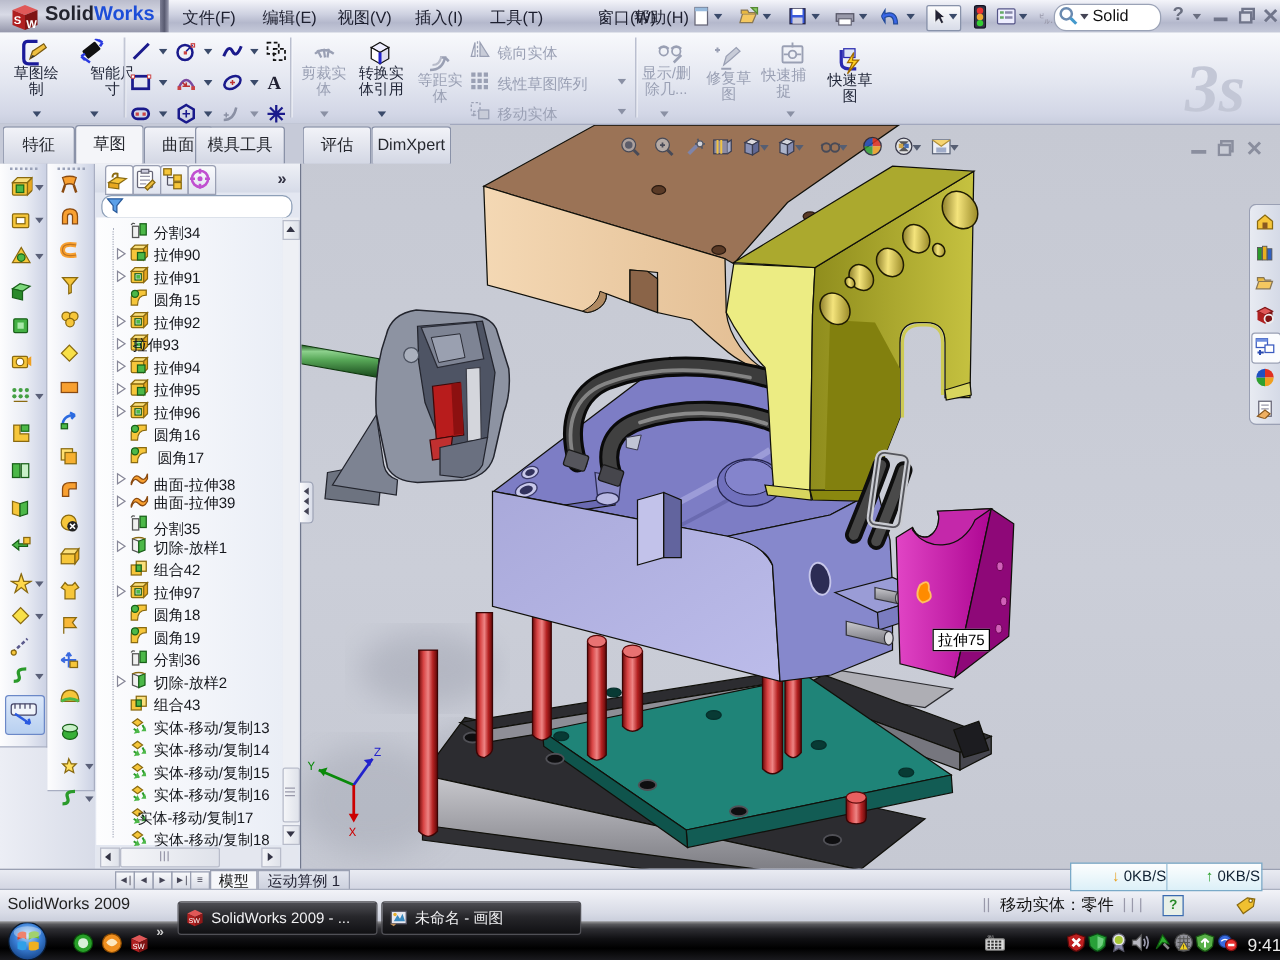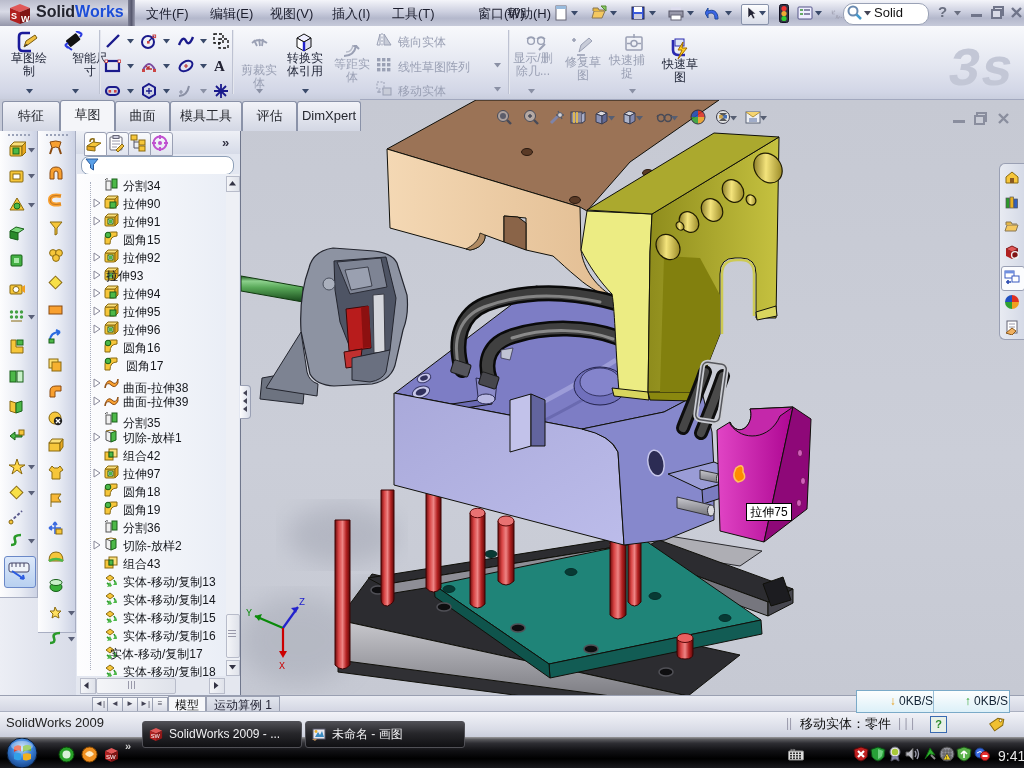--- a/index.html
+++ b/index.html
@@ -327,21 +327,21 @@
   </svg>
 <div class="abs" style="left:971px;top:14px;width:11px;height:3px;background:#70758a"></div>
 <svg class="abs" style="left:991px;top:6px" width="14" height="13" viewBox="0 0 14 13">
     <rect x="3" y="1" width="9" height="8" fill="none" stroke="#70758a" stroke-width="2"></rect>
     <rect x="1" y="4" width="9" height="8" fill="#d8dae6" stroke="#70758a" stroke-width="2"></rect>
   </svg>
 <svg class="abs" style="left:1010px;top:6px" width="13" height="13" viewBox="0 0 13 13">
     <path d="M2,2 L11,11 M11,2 L2,11" stroke="#70758a" stroke-width="2.4"></path>
   </svg>
 <div class="abs" id="toolbar"></div>
-<div class="abs t" style="left:948px;top:40px;font-size:54px;font-style:italic;font-weight:bold;color:#c3c7d6;font-family:Liberation Mono, monospace">3s</div>
+<div class="abs t" style="left:948px;top:40px;font-size:54px;font-style:italic;font-weight:bold;color:#c3c7d6;font-family:Liberation Serif, serif">3s</div>
 <svg class="abs" style="left:16px;top:31px" width="24" height="24" viewBox="0 0 24 24">
 <path d="M14,2 L6,2 Q3,2 3,6 L3,16 Q3,20 7,20 L15,20" fill="none" stroke="#1a1a9a" stroke-width="2.6"></path>
 <path d="M8,16 L10,10 L19,4 L21,7 L13,13 Z" fill="#f0c040" stroke="#7a5a10"></path>
     <path d="M8,16 L10,13 L12,14 Z" fill="#333"></path>
   </svg>
 <div class="abs tbtxt " style="left:7px;top:52px;width:44px">草图绘<br>制</div>
 <svg class="abs" style="left:26px;top:89px" width="7" height="5" viewBox="0 0 7 5">
     <polygon points="0,0 7,0 3.5,4.5" fill="#3a4a6a"></polygon>
   </svg>
 <svg class="abs" style="left:63px;top:31px" width="22" height="22" viewBox="0 0 22 22">
@@ -427,21 +427,21 @@
 <svg class="abs" style="left:200px;top:89px" width="7" height="5" viewBox="0 0 7 5">
     <polygon points="0,0 7,0 3.5,4.5" fill="#8a90a4"></polygon>
   </svg>
 <svg class="abs" style="left:212px;top:82px" width="18" height="18" viewBox="0 0 18 18">
     <path d="M9,2 L9,16 M2,9 L16,9 M4,4 L14,14 M14,4 L4,14" stroke="#1a1a8c" stroke-width="1.8"></path>
   </svg>
 <div class="abs sep" style="left:232px;top:30px;height:64px"></div>
 <svg class="abs" style="left:250px;top:33px" width="19" height="18" viewBox="0 0 19 18">
     <path d="M2,10 Q9,4 17,10 M4,7 L7,13 M9,6 L10,13 M13,6 L12,13" stroke="#9aa0b4" fill="none" stroke-width="1.8"></path>
   </svg>
-<div class="abs tbtxt tbgray" style="left:237px;top:64px;width:44px">剪裁实<br>体</div>
+<div class="abs tbtxt tbgray" style="left:237px;top:52px;width:44px">剪裁实<br>体</div>
 <svg class="abs" style="left:256px;top:89px" width="7" height="5" viewBox="0 0 7 5">
     <polygon points="0,0 7,0 3.5,4.5" fill="#8a90a4"></polygon>
   </svg>
 <svg class="abs" style="left:294px;top:32px" width="20" height="20" viewBox="0 0 20 20">
     <polygon points="3,6 10,2 17,6 10,10" fill="#eef" stroke="#111"></polygon>
     <polygon points="3,6 10,10 10,19 3,15" fill="#fff" stroke="#111"></polygon>
     <polygon points="17,6 10,10 10,19 17,15" fill="#dde" stroke="#111"></polygon>
     <line x1="10" y1="10" x2="10" y2="19" stroke="#22c" stroke-width="2.4"></line>
   </svg>
 <div class="abs tbtxt" style="left:283px;top:52px;width:44px">转换实<br>体引用</div>
@@ -512,21 +512,21 @@
 <svg class="abs" style="left:670px;top:38px" width="23" height="23" viewBox="0 0 23 23">
 <path d="M3,2 L3,12 Q3,17 9,17 L15,17" fill="none" stroke="#2a2ab0" stroke-width="2.6"></path>
 <rect x="5" y="1" width="9" height="7" fill="#dce4f4" stroke="#2a2ab0"></rect>
 <path d="M13,4 L8,12 L12,12 L8,21 L17,10 L12,10 Z" fill="#ffd020" stroke="#a06a00"></path>
   </svg>
 <div class="abs tbtxt" style="left:659px;top:58px;width:42px">快速草<br>图</div>
 <div class="abs" id="tabbar"></div>
 <div class="abs cmtab " style="left:2px;width:56px">特征</div>
 <div class="abs cmtab act" style="left:60px;width:53px">草图</div>
 <div class="abs cmtab " style="left:115px;width:53px">曲面</div>
-<div class="abs cmtab " style="left:170px;width:70px">模具工具</div>
+<div class="abs cmtab " style="left:156px;width:70px">模具工具</div>
 <div class="abs cmtab " style="left:242px;width:53px">评估</div>
 <div class="abs cmtab " style="left:297px;width:62px">DimXpert</div>
 <div class="abs vtb" style="left:0;height:466px"></div>
 <div class="abs" style="left:8px;top:134px;width:22px;height:2px;border-top:2px dotted #9aa2b8"></div>
 <div class="abs vtb" style="left:38px;height:501px"></div>
 <div class="abs" style="left:46px;top:134px;width:22px;height:2px;border-top:2px dotted #9aa2b8"></div>
 <svg class="abs" style="left:8px;top:141px" width="18" height="17" viewBox="0 0 18 17">
     <rect x="2" y="5" width="12" height="10" rx="1" fill="#f6c63a" stroke="#8a6a10"></rect>
     <polygon points="2,5 6,1 18,1 14,5" fill="#fadf7a" stroke="#8a6a10"></polygon>
     <polygon points="14,5 18,1 18,11 14,15" fill="#e8a820" stroke="#8a6a10"></polygon>

